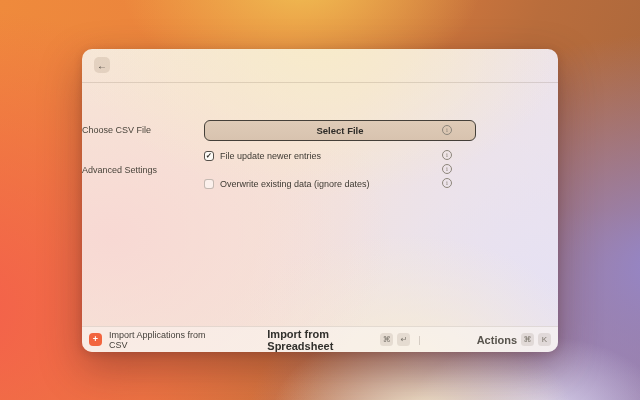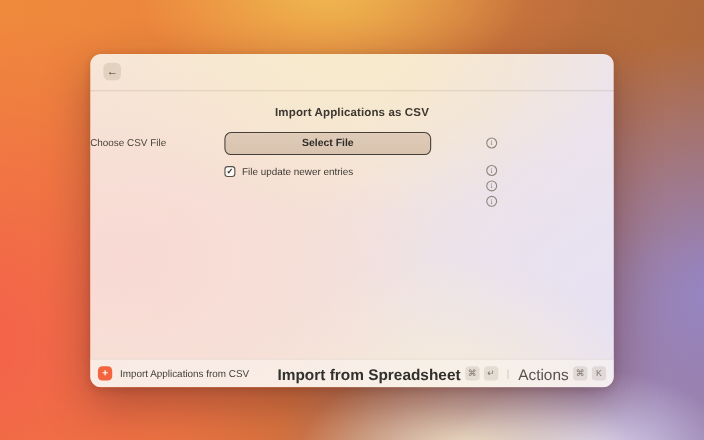--- a/index.html
+++ b/index.html
@@ -39,21 +39,21 @@
   .title{
     position:absolute;top:47px;left:0;width:100%;text-align:center;
     font-size:10.5px;font-weight:600;color:#3c3831;letter-spacing:.1px;
   }
   .row-label{
     position:absolute;left:0;width:108px;text-align:left;
     font-size:9px;color:#4a453c;
   }
   .file-label{top:71px;height:21px;line-height:21px;}
   .select-file-btn{
-    position:absolute;left:122px;top:71px;width:188px;height:21px;
+    position:absolute;left:122px;top:71px;width:272px;height:21px;
     box-sizing:border-box;border:1.5px solid #454039;border-radius:6px;
     background:linear-gradient(180deg,#dfcbb7,#d8c3af);
     display:flex;align-items:center;justify-content:center;
     font-size:9.5px;font-weight:700;color:#2e2c28;cursor:pointer;
   }
   .info-icon{
     position:absolute;left:360px;width:10px;height:10px;box-sizing:border-box;
     border:1px solid #8d867b;border-radius:50%;
     display:flex;align-items:center;justify-content:center;
     font-family:"Liberation Serif", serif;font-size:7px;line-height:1;color:#8d867b;
@@ -79,63 +79,67 @@
     border-radius:0 0 10px 10px;
     display:flex;align-items:center;padding:0 7px;
   }
   .cmd-icon{
     width:13px;height:13px;border-radius:4px;background:#f2653f;
     display:flex;align-items:center;justify-content:center;
     color:#fff;font-size:9px;font-weight:700;line-height:1;margin-right:7px;flex:0 0 auto;
   }
   .footer-cmd-label{font-size:9px;color:#45413b;}
   .footer-right{margin-left:auto;display:flex;align-items:center;gap:4px;}
-  .footer-action-label{font-size:14px;font-weight:700;color:#31302c;}
-  .footer-action-label.secondary{font-weight:400;color:#57534c;}
+  .footer-action-label{font-size:11px;font-weight:700;color:#31302c;margin-left:48px;}
+  .footer-action-label.secondary{font-weight:700;color:#57534c;}
   .keycap{
     width:13px;height:13px;border-radius:3.5px;background:rgba(118,102,90,0.15);
     display:flex;align-items:center;justify-content:center;
     font-size:8px;color:#7b756c;line-height:1;flex:0 0 auto;
   }
   .pipe{font-size:9px;color:rgba(60,50,40,0.25);margin:0 4px;}
 </style>
 </head>
 <body>
 
 <div class="window">
 
   <div class="header">
     <div class="back-btn">
       <span>←</span>
     </div>
   </div>
 
-  <div class="title">Import Applications as CSV</div>
 
   <div class="row-label file-label">Choose CSV File</div>
   <button class="select-file-btn">Select File</button>
   <div class="info-icon" style="top:76px">
     <span>i</span>
   </div>
 
+  <div class="row-label adv-label">Advanced Settings</div>
 
   <div class="cb-row" style="top:101px">
     <span class="checkbox checked">
         <span class="check">✓</span>
       </span>
     <span class="cb-label">File update newer entries</span>
   </div>
   <div class="info-icon" style="top:101px">
     <span>i</span>
   </div>
 
   <div class="info-icon" style="top:115px">
     <span>i</span>
   </div>
 
+  <div class="cb-row" style="top:129px">
+    <span class="checkbox"></span>
+    <span class="cb-label">Overwrite existing data (ignore dates)</span>
+  </div>
   <div class="info-icon" style="top:129px">
     <span>i</span>
   </div>
 
   <div class="footer">
     <div class="cmd-icon">
       <span>+</span>
     </div>
     <span class="footer-cmd-label">Import Applications from CSV</span>
 

